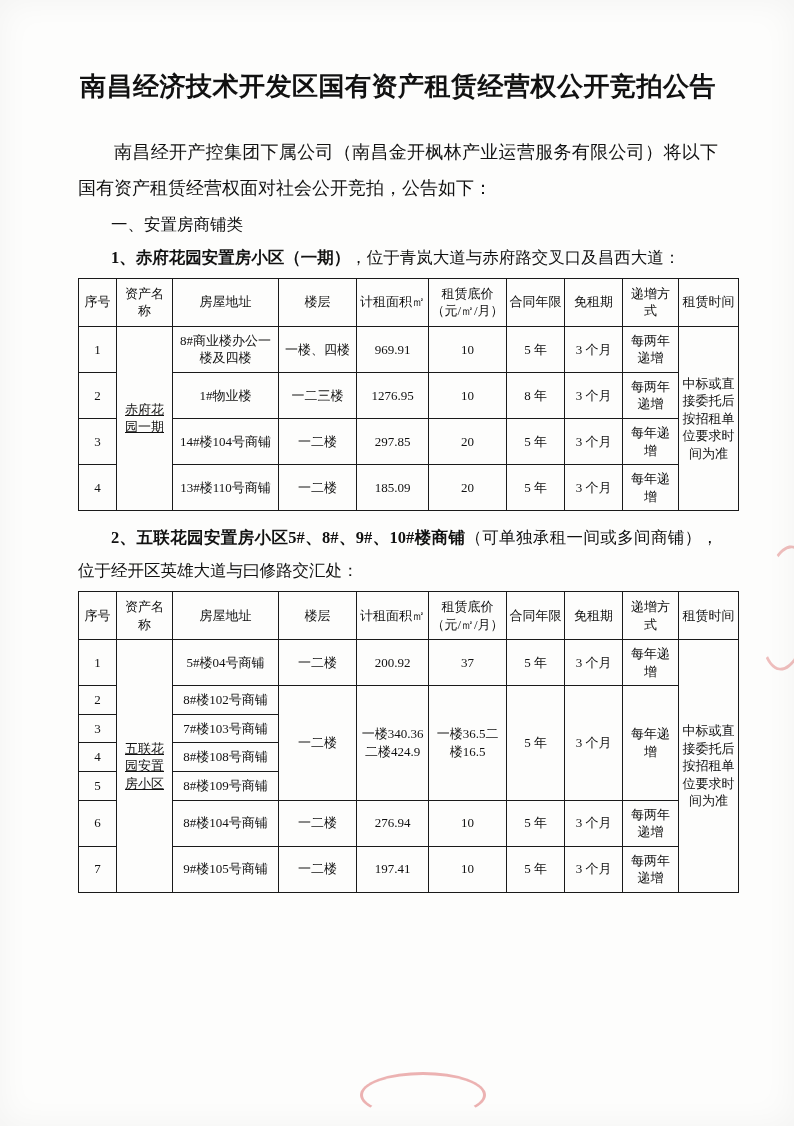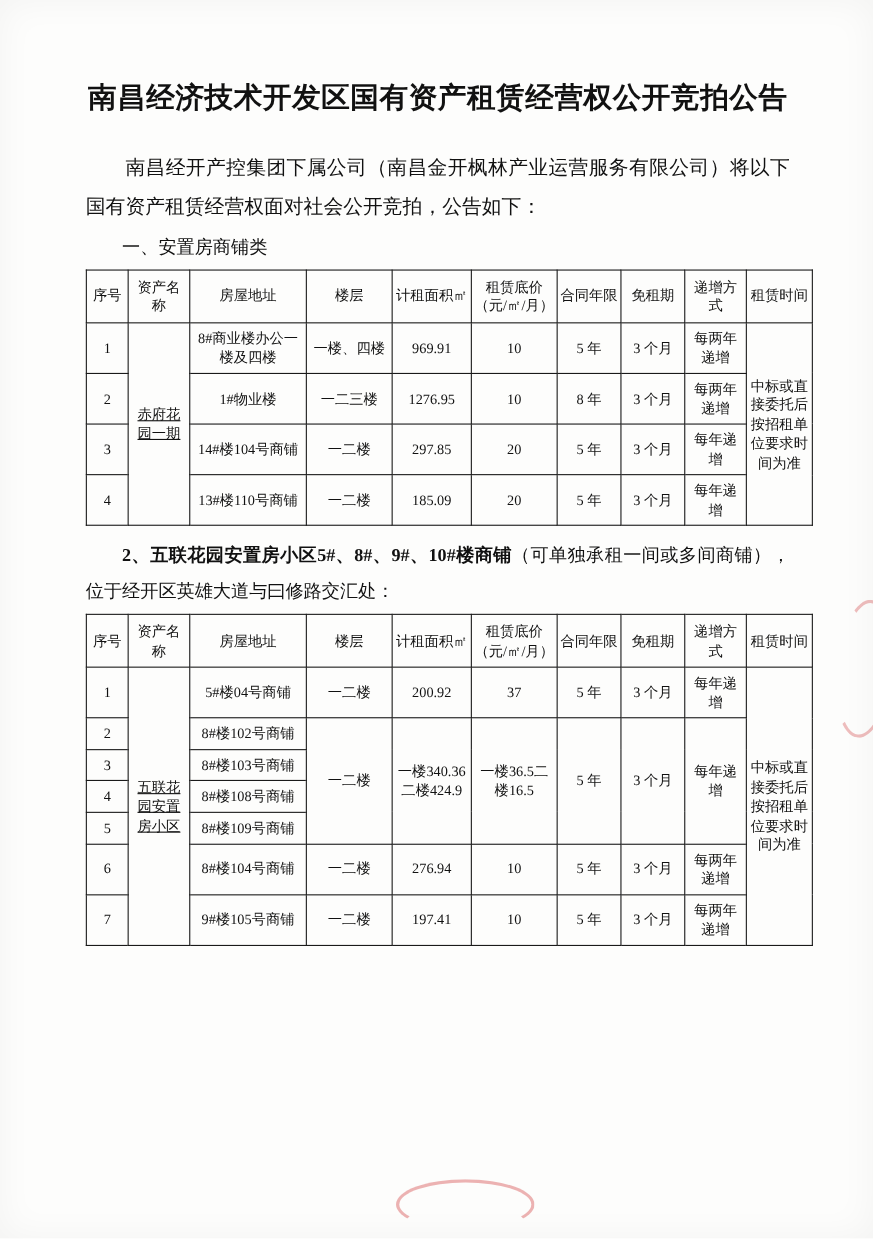--- a/index.html
+++ b/index.html
@@ -28,21 +28,21 @@
     top: 70px;
     width: 640px;
   }
   .doc-title {
     font-size: 26px;
     font-weight: bold;
     text-align: center;
     line-height: 1.45;
     letter-spacing: 0.5px;
     margin: 0 0 26px 0;
-    font-family: Liberation Sans, sans-serif;
+    font-family: Liberation Mono, monospace;
   }
   .para {
     font-size: 18px;
     line-height: 2.0;
     text-indent: 2em;
     margin: 0 0 2px 0;
     text-align: justify;
   }
   .section-head {
     font-size: 16.5px;
@@ -139,20 +139,21 @@
 
 <div class="page">
   <div class="content">
 
     <h1 class="doc-title">南昌经济技术开发区国有资产租赁经营权公开竞拍公告</h1>
 
     <p class="para">南昌经开产控集团下属公司（南昌金开枫林产业运营服务有限公司）将以下国有资产租赁经营权面对社会公开竞拍，公告如下：</p>
 
     <p class="section-head">一、安置房商铺类</p>
 
+    <p class="sub-head"><b>1、赤府花园安置房小区（一期）</b><span>，位于青岚大道与赤府路交叉口及昌西大道：</span></p>
 
     <table class="rent-table t1">
       <colgroup>
         <col class="c0">
           <col class="c1">
           <col class="c2">
           <col class="c3">
           <col class="c4">
         <col class="c5">
           <col class="c6">
@@ -267,21 +268,21 @@
           <td>8#楼102号商铺</td>
           <td rowspan="4">一二楼</td>
           <td rowspan="4">一楼340.36二楼424.9</td>
           <td rowspan="4">一楼36.5二楼16.5</td>
           <td rowspan="4">5 年</td>
           <td rowspan="4">3 个月</td>
           <td rowspan="4">每年递增</td>
         </tr>
         <tr>
           <td>3</td>
-          <td>8#楼103号商铺</td>
+          <td>7#楼103号商铺</td>
         </tr>
         <tr>
           <td>4</td>
           <td>8#楼108号商铺</td>
         </tr>
         <tr>
           <td>5</td>
           <td>8#楼109号商铺</td>
         </tr>
         <tr>

